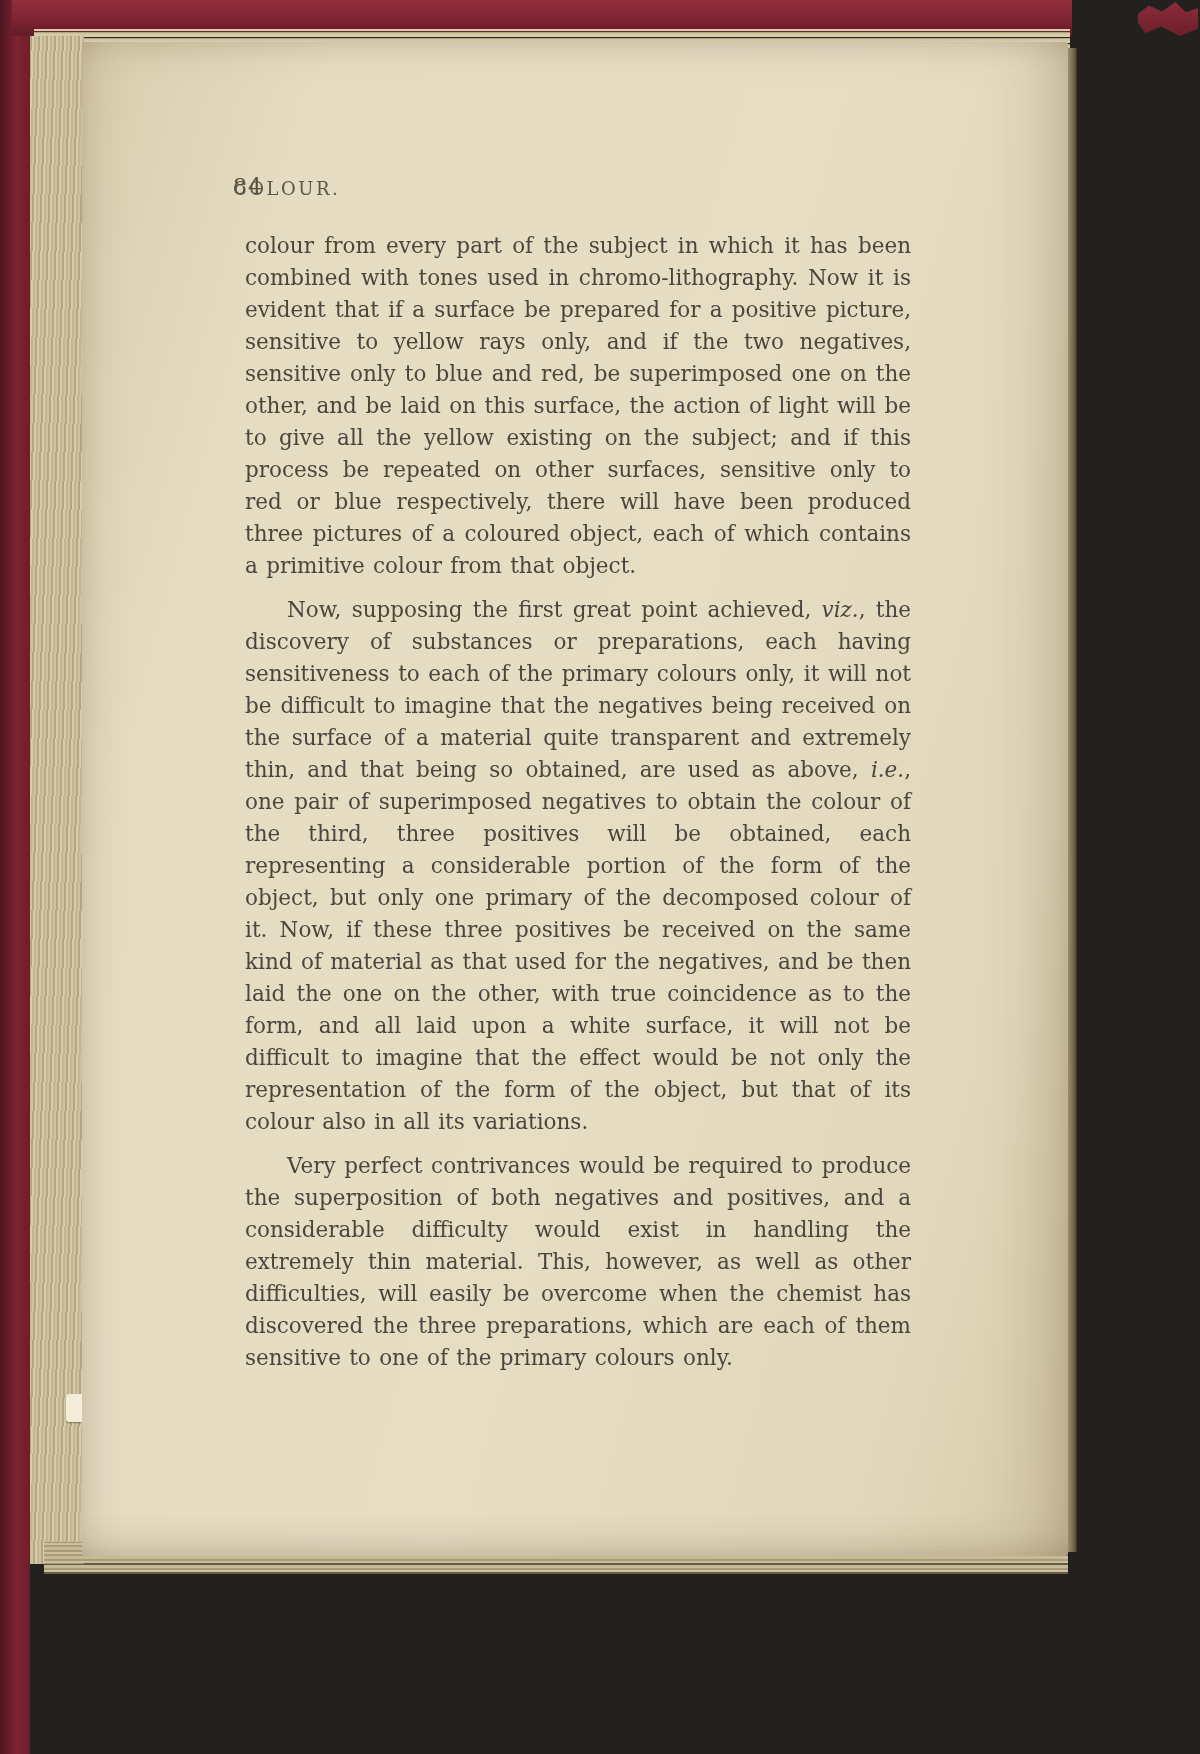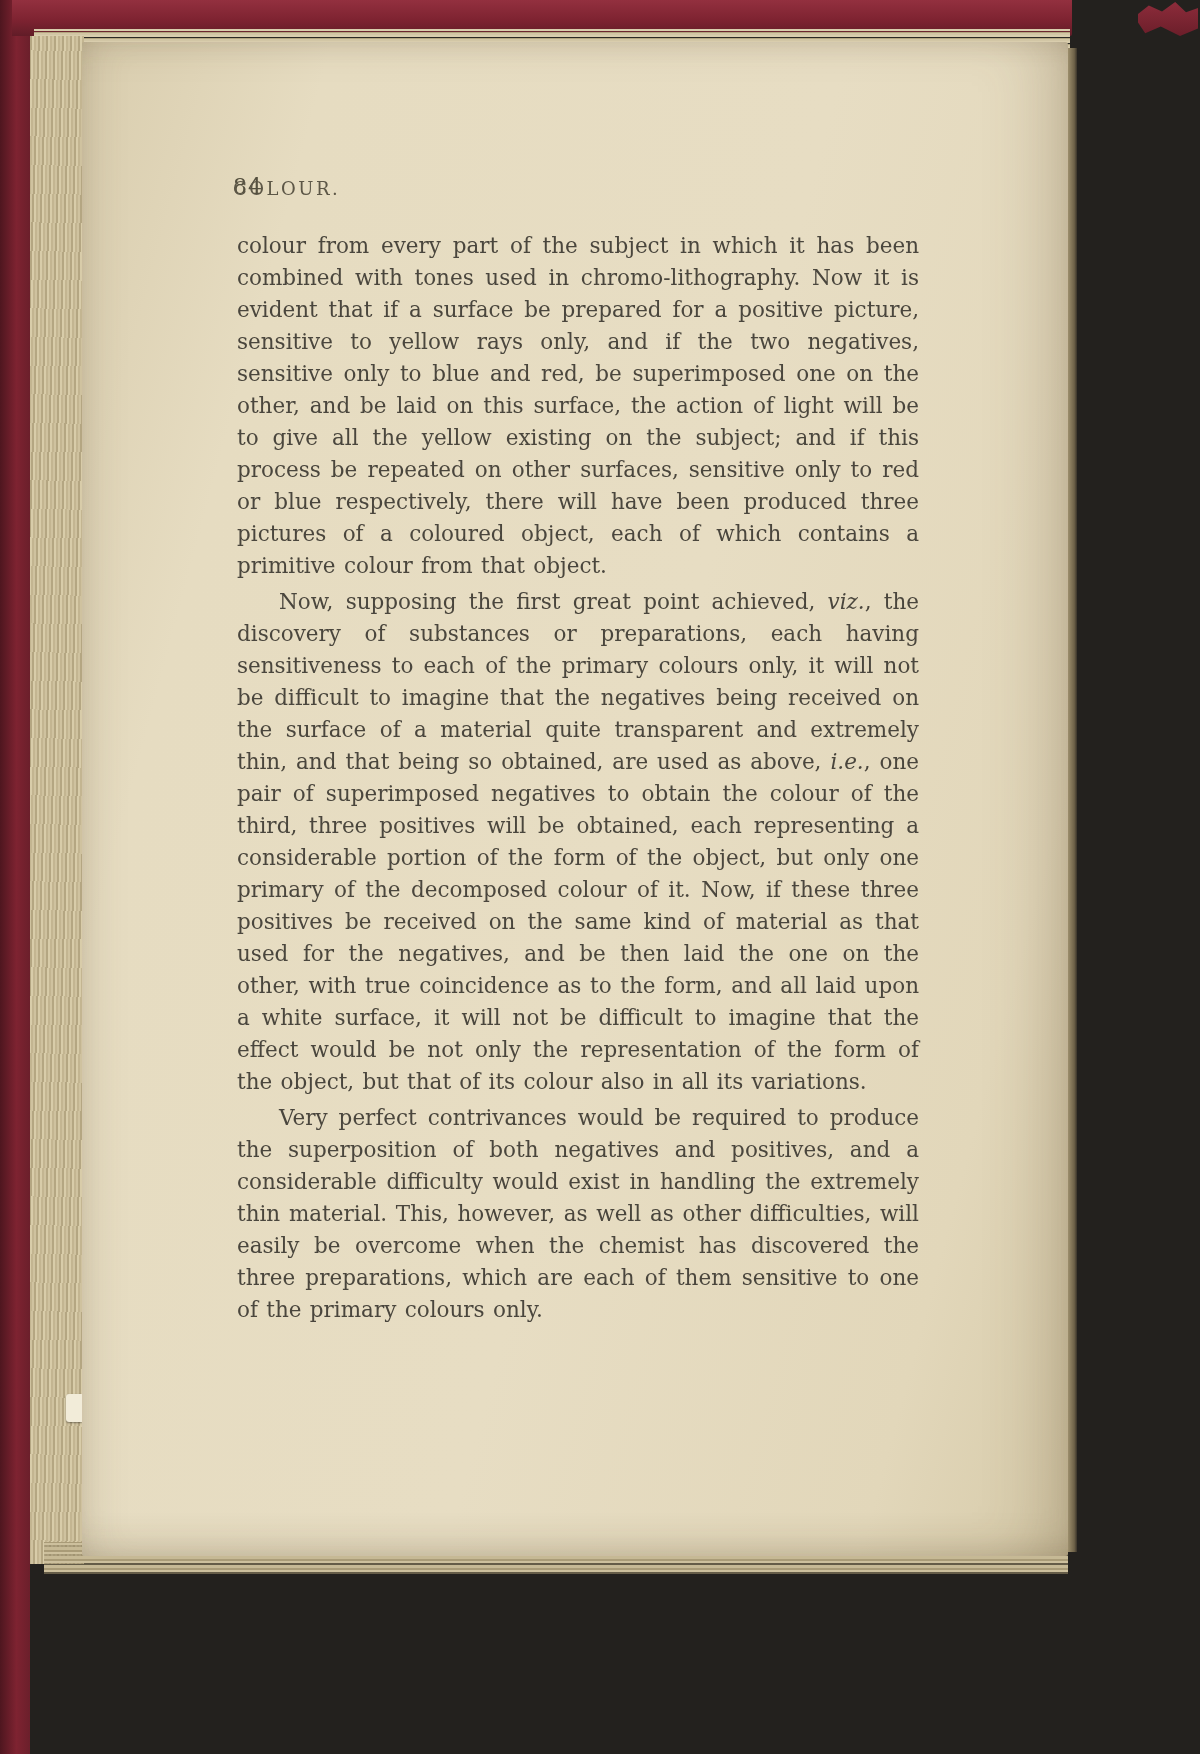--- a/index.html
+++ b/index.html
@@ -115,21 +115,21 @@
   .running-header {
     position: absolute;
     left: 0; right: 0;
     top: 6px;
     font-size: 18px;
     letter-spacing: 2.5px;
     color: #5d5747;
   }
 
   .page-body p {
-    margin: 4px;
+    margin: 12px;
     font-size: 21.5px;
     line-height: 32px;
     text-align: justify;
     word-spacing: 1.5px;
     color: var(--ink, #4a463d);
   }
   .page-body p.indent { text-indent: 42px; }
 </style>
 </head>
 <body>

